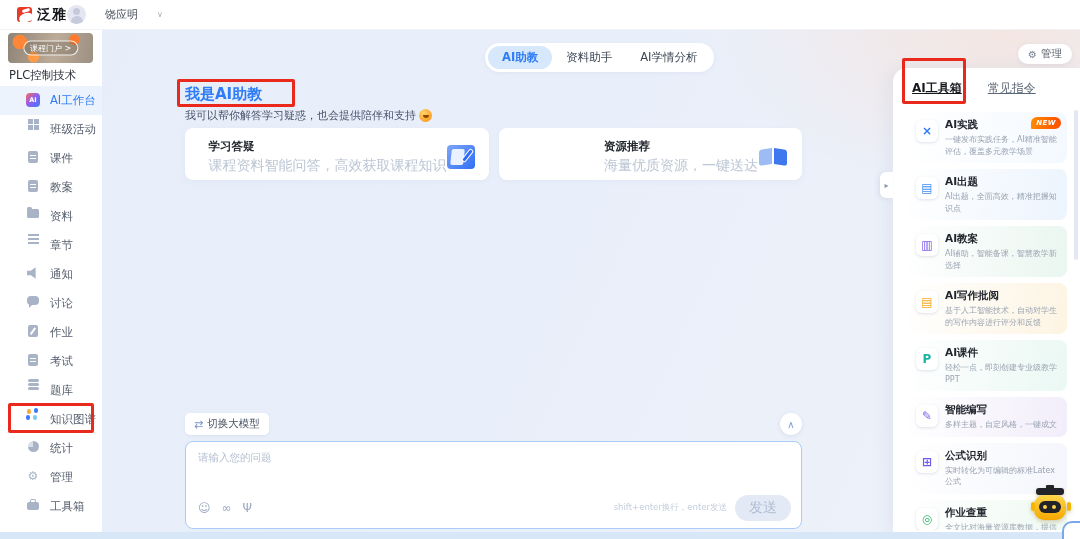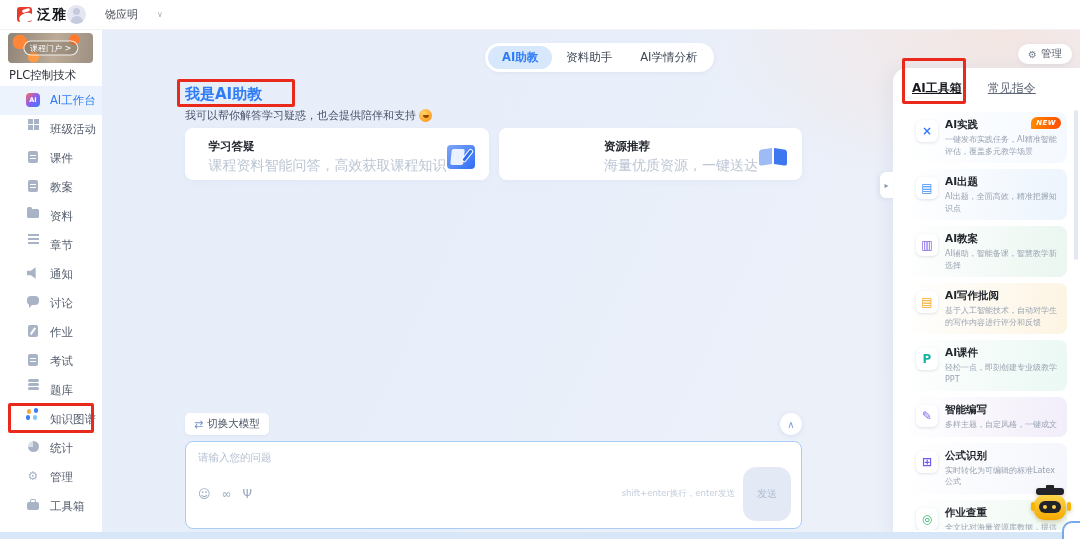--- a/index.html
+++ b/index.html
@@ -85,21 +85,21 @@
   .collapse-btn { width:22px; height:22px; border-radius:50%; background:#fff; display:flex; align-items:center; justify-content:center; color:#7aa0e0; font-size:10px; cursor:pointer; box-shadow:0 1px 4px rgba(130,150,190,.2); }
 
   .input-box { position:absolute; left:83px; top:411px; width:617px; height:88px; background:#fff; border:1px solid #a9cdf8; border-radius:8px; padding:9px 12px 30px 12px; }
   .input-box textarea { width:100%; height:100%; border:none; outline:none; resize:none; font-family:inherit; font-size:10.5px; color:#333; background:transparent; }
   .input-box textarea::placeholder { color:#b7c1d2; }
   .input-footer { position:absolute; left:12px; right:10px; bottom:7px; display:flex; align-items:center; }
   .ifoot-icons { display:flex; gap:11px; color:#9aa9c0; font-size:12px; }
   .ifoot-icons span { cursor:pointer; line-height:1; }
   .ifoot-right { margin-left:auto; display:flex; align-items:center; gap:8px; }
   .send-hint { font-size:8.5px; color:#c4cedd; }
-  .send-btn { background:#e3eaf5; color:#aebdd3; font-size:10px; border-radius:13px; padding:20px 14px; cursor:pointer; }
+  .send-btn { background:#e3eaf5; color:#aebdd3; font-size:14px; border-radius:13px; padding:4px 14px; cursor:pointer; }
 
   
   .manage-btn { position:absolute; right:8px; top:44px; z-index:12; background:#fff; border-radius:13px; padding:3px 10px; display:flex; align-items:center; gap:4px; font-size:10.5px; color:#585f6c; cursor:pointer; box-shadow:0 1px 4px rgba(130,150,190,.15); }
   .manage-gear { font-size:10px; color:#767f8e; }
   .right-panel { position:absolute; left:893px; right:0; top:68px; bottom:7px; background:#fff; border-radius:14px 0 0 0; z-index:8; box-shadow:-5px 0 16px rgba(120,140,180,.10); }
   .panel-tabs { position:absolute; left:19px; top:12px; display:flex; gap:26px; }
   .ptab { font-size:12px; color:#5d6775; cursor:pointer; white-space:nowrap;text-decoration:underline; }
   .ptab.active { color:#16181d; font-weight:bold; }
   .tools { position:absolute; left:15px; right:13px; top:44px; bottom:2px; display:flex; flex-direction:column; gap:6px; overflow:hidden; }
   .tool-card { position:relative; border-radius:8px; padding:6px 8px; display:flex; gap:7px; cursor:pointer; flex:none; }

